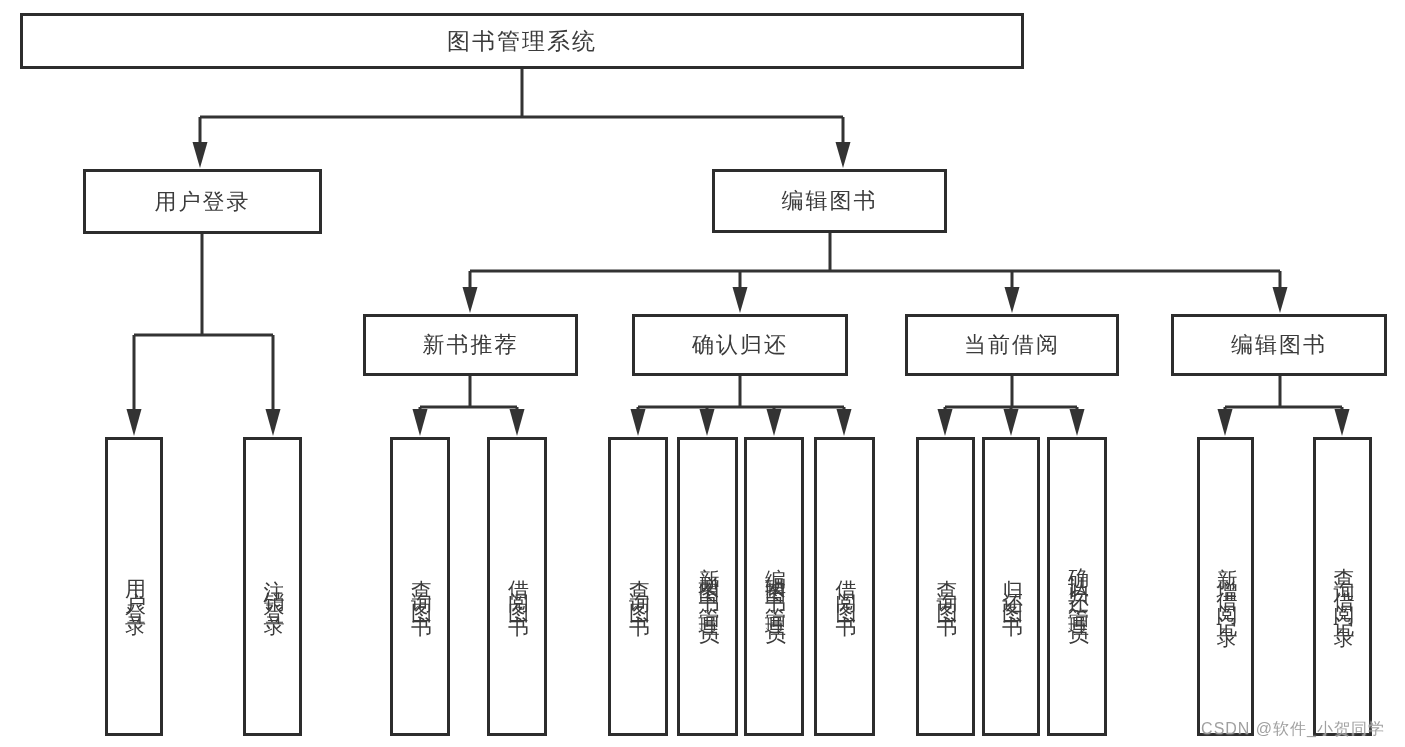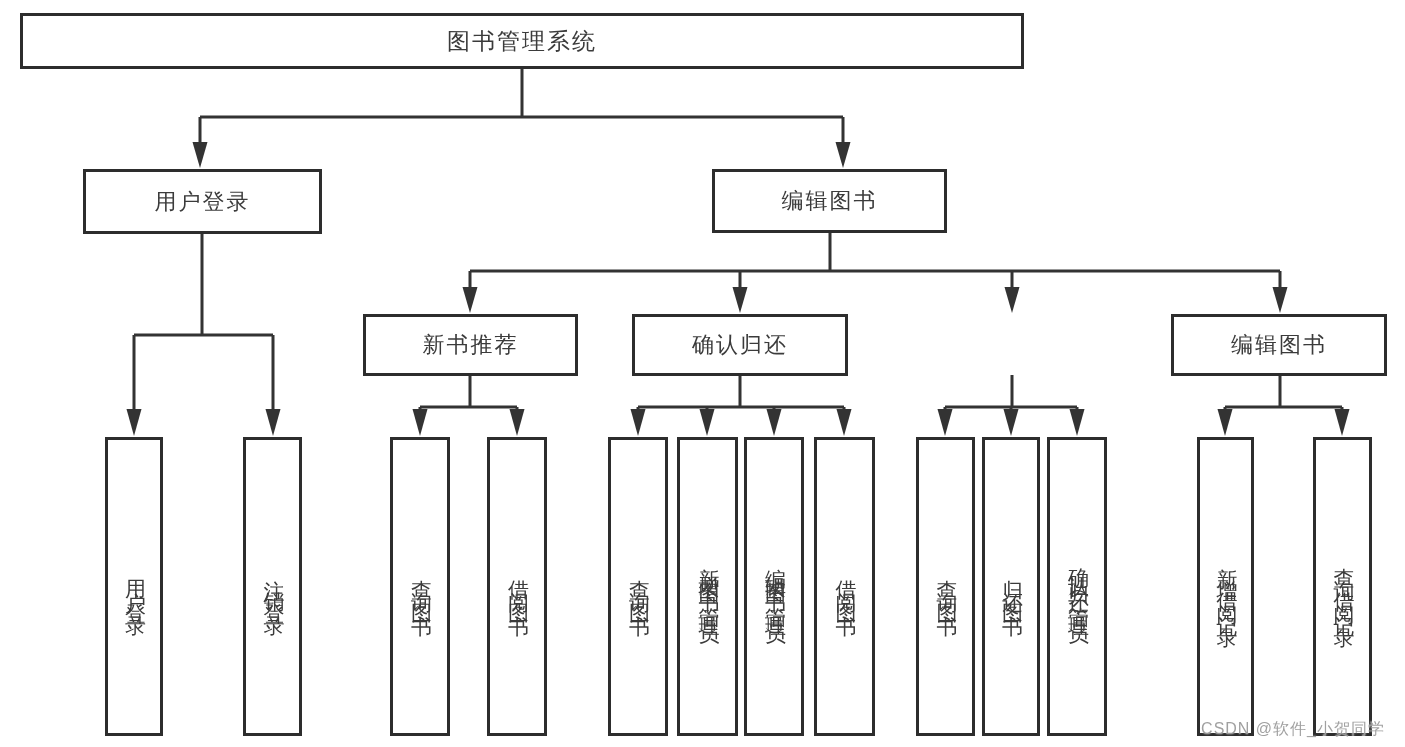--- a/index.html
+++ b/index.html
@@ -115,20 +115,23 @@
   <div class="node" style="left:712px; top:169px; width:235px; height:64px;">
     <span class="hlabel">编辑图书</span>
   </div>
 
   <div class="node" style="left:363px; top:314px; width:215px; height:62px;">
     <span class="hlabel">新书推荐</span>
   </div>
   <div class="node" style="left:632px; top:314px; width:216px; height:62px;">
     <span class="hlabel">确认归还</span>
   </div>
+  <div class="node" style="left:905px; top:314px; width:214px; height:62px;">
+    <span class="hlabel">当前借阅</span>
+  </div>
   <div class="node" style="left:1171px; top:314px; width:216px; height:62px;">
     <span class="hlabel">编辑图书</span>
   </div>
 
   <div class="node" style="left:105px; top:437px; width:58px; height:299px;">
     <span class="vlabel">用户登录</span>
   </div>
   <div class="node" style="left:243px; top:437px; width:59px; height:299px;">
     <span class="vlabel">注销登录</span>
   </div>

